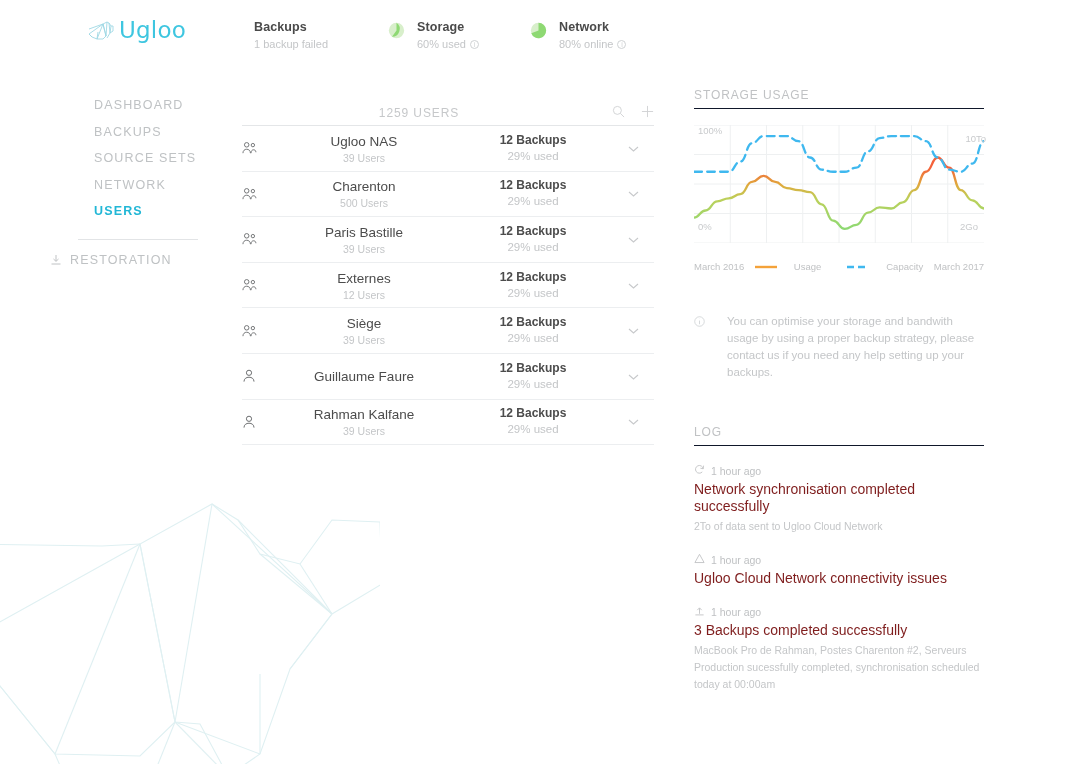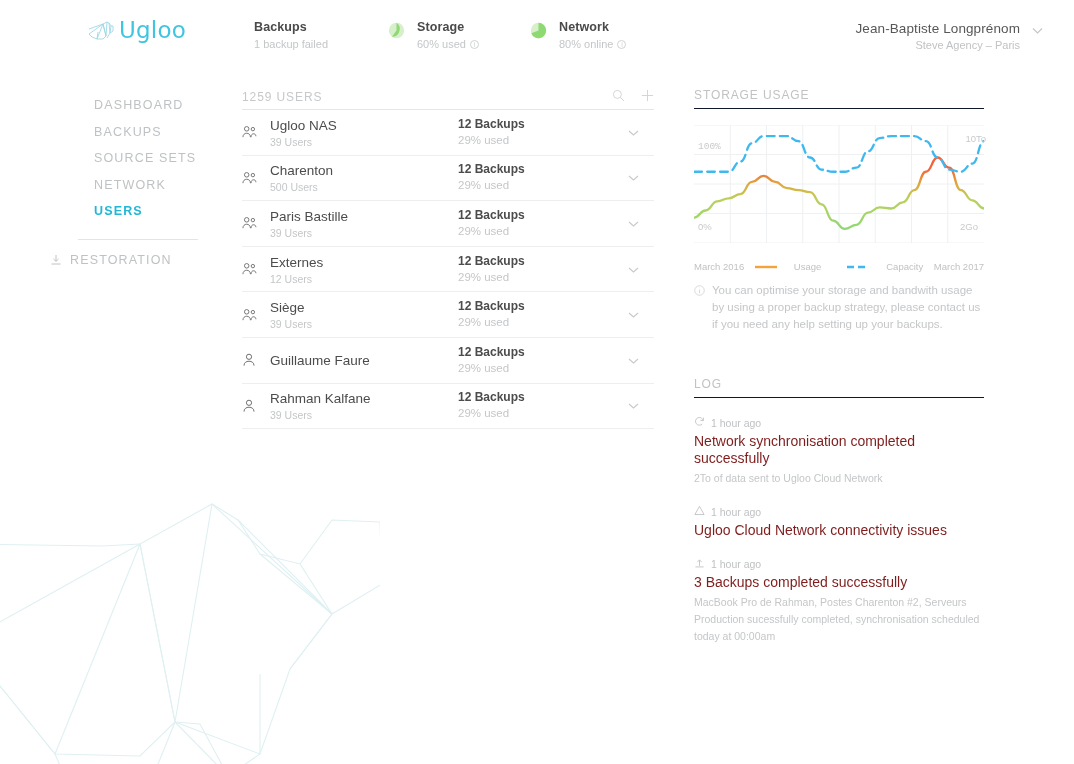--- a/index.html
+++ b/index.html
@@ -63,21 +63,21 @@
     cursor: pointer; white-space: nowrap;
   }
   .nav-item.active { color: #22b7d6; font-weight: bold; }
   .nav-sep { margin: 14px 0 13px 78px; width: 120px; height: 1px; background: #e2e4e6; }
   .nav-restore {
     font-size: 12.5px; letter-spacing: 1.15px; color: #bfc2c4;
     padding-left: 50px; display: flex; align-items: center; gap: 8px; cursor: pointer;
   }
 
   
-  .list { position: absolute; left: 242px; top: 88px; width: 412px; z-index: 2; }
+  .list { position: absolute; left: 242px; top: 104px; width: 412px; z-index: 2; text-align: center; }
   .list-head {
     display: flex; align-items: center; height: 22px;
     border-bottom: 1px solid #e4e6e8; padding-bottom: 4px;
   }
   .list-count { font-size: 12px; letter-spacing: .9px; color: #c6c8ca; flex: 1; }
   .list-act { margin-left: 16px; cursor: pointer; opacity: .65; }
 
   .row {
     display: flex; align-items: center; height: 45.6px;
     border-bottom: 1px solid #eceef0; cursor: pointer;
@@ -101,21 +101,21 @@
   .chart-svg { display: block; }
   .ax-lbl { position: absolute; font-size: 9.5px; color: #c8cacc; }
   .chart-foot {
     display: flex; align-items: flex-start; margin-top: 4px;
     font-size: 9.5px; color: #c0c2c4;
   }
   .legend { display: flex; gap: 26px; margin: 0 auto; align-items: center; }
   .legend-item { display: flex; align-items: center; gap: 17px; }
 
   .note {
-    display: flex; gap: 7px; margin-top: 10px;
+    display: flex; gap: 22px; margin-top: 41px;
     font-size: 11.5px; line-height: 17px; color: #c4c6c8;
   }
   .note-ico { flex: none; margin-top: 2px; }
 
   .log { margin-top: 44px; }
   .log-entry { margin-top: 18px; }
   .log-time { display: flex; align-items: center; gap: 6px; font-size: 10.5px; color: #bfc1c3; }
   .log-title { font-size: 14px; color: #7f1d1d; margin-top: 4px; line-height: 17px; }
   .log-desc { font-size: 10.5px; color: #c4c6c8; line-height: 17px; margin-top: 3px; }
   .log-link { color: #22b7d6; text-decoration: underline; font-weight: bold; }
@@ -191,27 +191,20 @@
     </span>
     <div>
       <div class="stat-title">Network</div>
       <div class="stat-sub">
         <span>80% online</span>
         <span class="info-dot">i</span>
       </div>
     </div>
   </div>
 
-  <div class="account">
-    <div class="account-name" style="padding-right:24px">Jean-Baptiste Longprénom</div>
-    <div class="account-sub" style="padding-right:24px">Steve Agency – Paris</div>
-    <svg class="account-caret" width="13" height="13" viewBox="0 0 13 13">
-      <path d="M2 4.5 L6.5 9 L11 4.5" fill="none" stroke="#c3c5c7" stroke-width="1.1"></path>
-    </svg>
-  </div>
 </div>
 
 <nav class="sidebar">
   <div class="nav-item">DASHBOARD</div>
   <div class="nav-item">BACKUPS</div>
   <div class="nav-item">SOURCE SETS</div>
   <div class="nav-item">NETWORK</div>
   <div class="nav-item active">USERS</div>
   <div class="nav-sep"></div>
   <div class="nav-restore">
@@ -400,21 +393,21 @@
             <stop offset="0" stop-color="#8ed973"></stop>
             <stop offset="0.42" stop-color="#bcd05a"></stop>
             <stop offset="0.62" stop-color="#e0a93c"></stop>
             <stop offset="0.85" stop-color="#f4623a"></stop>
             <stop offset="1" stop-color="#f4623a"></stop>
           </linearGradient>
         </defs>
         <path d="M0 92.66 C5.8 92.66,5.8 85.52,11.6 85.52 C17.4 85.52,17.4 76.33999999999999,23.2 76.33999999999999 C29 76.33999999999999,29 73.28,34.8 73.28 C40.599999999999994 73.28,40.599999999999994 69.19999999999999,46.4 69.19999999999999 C52.2 69.19999999999999,52.2 56.96,58 56.96 C63.8 56.96,63.8 50.84,69.6 50.84 C75.4 50.84,75.4 56.96,81.2 56.96 C87 56.96,87 63.080000000000005,92.8 63.080000000000005 C98.6 63.080000000000005,98.6 65.12,104.4 65.12 C110.2 65.12,110.2 67.16000000000001,116 67.16000000000001 C121.8 67.16000000000001,121.8 79.39999999999999,127.6 79.39999999999999 C133.39999999999998 79.39999999999999,133.39999999999998 95.72,139.2 95.72 C145 95.72,145 103.88,150.8 103.88 C156.60000000000002 103.88,156.60000000000002 99.8,162.4 99.8 C168.2 99.8,168.2 87.56,174 87.56 C179.8 87.56,179.8 82.46,185.6 82.46 C191.39999999999998 82.46,191.39999999999998 83.48,197.2 83.48 C203 83.48,203 77.36,208.8 77.36 C214.60000000000002 77.36,214.60000000000002 65.12,220.4 65.12 C226.2 65.12,226.2 46.76,232 46.76 C237.8 46.76,237.8 32.480000000000004,243.6 32.480000000000004 C249.39999999999998 32.480000000000004,249.39999999999998 42.68,255.2 42.68 C261 42.68,261 65.12,266.8 65.12 C272.6 65.12,272.6 75.32,278.4 75.32 C284.2 75.32,284.2 83.48,290 83.48" fill="none" stroke-width="2.3" stroke-linecap="round" stroke="url(#usageGrad)"></path>
         <path d="M0 46.76 C5.8 46.76,5.8 46.76,11.6 46.76 C17.4 46.76,17.4 46.76,23.2 46.76 C29 46.76,29 46.76,34.8 46.76 C40.599999999999994 46.76,40.599999999999994 36.56,46.4 36.56 C52.2 36.56,52.2 18.199999999999996,58 18.199999999999996 C63.8 18.199999999999996,63.8 11.060000000000002,69.6 11.060000000000002 C75.4 11.060000000000002,75.4 11.060000000000002,81.2 11.060000000000002 C87 11.060000000000002,87 11.060000000000002,92.8 11.060000000000002 C98.6 11.060000000000002,98.6 16.159999999999997,104.4 16.159999999999997 C110.2 16.159999999999997,110.2 32.480000000000004,116 32.480000000000004 C121.8 32.480000000000004,121.8 44.72,127.6 44.72 C133.39999999999998 44.72,133.39999999999998 46.76,139.2 46.76 C145 46.76,145 46.76,150.8 46.76 C156.60000000000002 46.76,156.60000000000002 42.68,162.4 42.68 C168.2 42.68,168.2 26.360000000000007,174 26.360000000000007 C179.8 26.360000000000007,179.8 13.100000000000005,185.6 13.100000000000005 C191.39999999999998 13.100000000000005,191.39999999999998 11.060000000000002,197.2 11.060000000000002 C203 11.060000000000002,203 11.060000000000002,208.8 11.060000000000002 C214.60000000000002 11.060000000000002,214.60000000000002 11.060000000000002,220.4 11.060000000000002 C226.2 11.060000000000002,226.2 16.159999999999997,232 16.159999999999997 C237.8 16.159999999999997,237.8 32.480000000000004,243.6 32.480000000000004 C249.39999999999998 32.480000000000004,249.39999999999998 44.72,255.2 44.72 C261 44.72,261 46.76,266.8 46.76 C272.6 46.76,272.6 38.60000000000001,278.4 38.60000000000001 C284.2 38.60000000000001,284.2 16.159999999999997,290 16.159999999999997" fill="none" stroke-width="2.3" stroke-linecap="round" stroke="#3fb8ef" stroke-dasharray="8 5"></path>
       </svg>
-    <span class="ax-lbl" style="left:4px;  top:16px;font-family:Liberation Mono, monospace;">100%</span>
+    <span class="ax-lbl" style="left:4px;  top:0;">100%</span>
     <span class="ax-lbl" style="left:4px;  top:96px;">0%</span>
     <span class="ax-lbl" style="right:-2px; top:8px;">10To</span>
     <span class="ax-lbl" style="right:6px; top:96px;">2Go</span>
   </div>
 
   <div class="chart-foot">
     <span>March 2016</span>
     <span class="legend">
       <span class="legend-item">
         <svg width="22" height="6">

